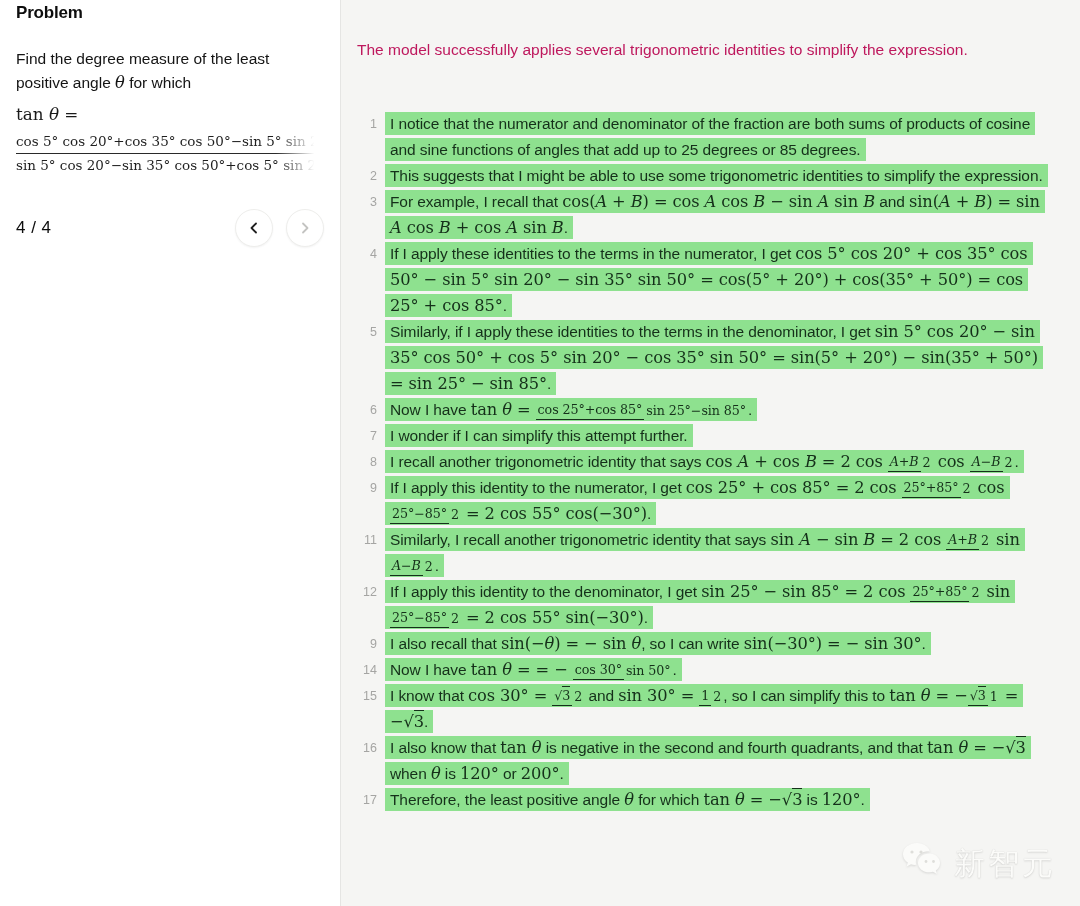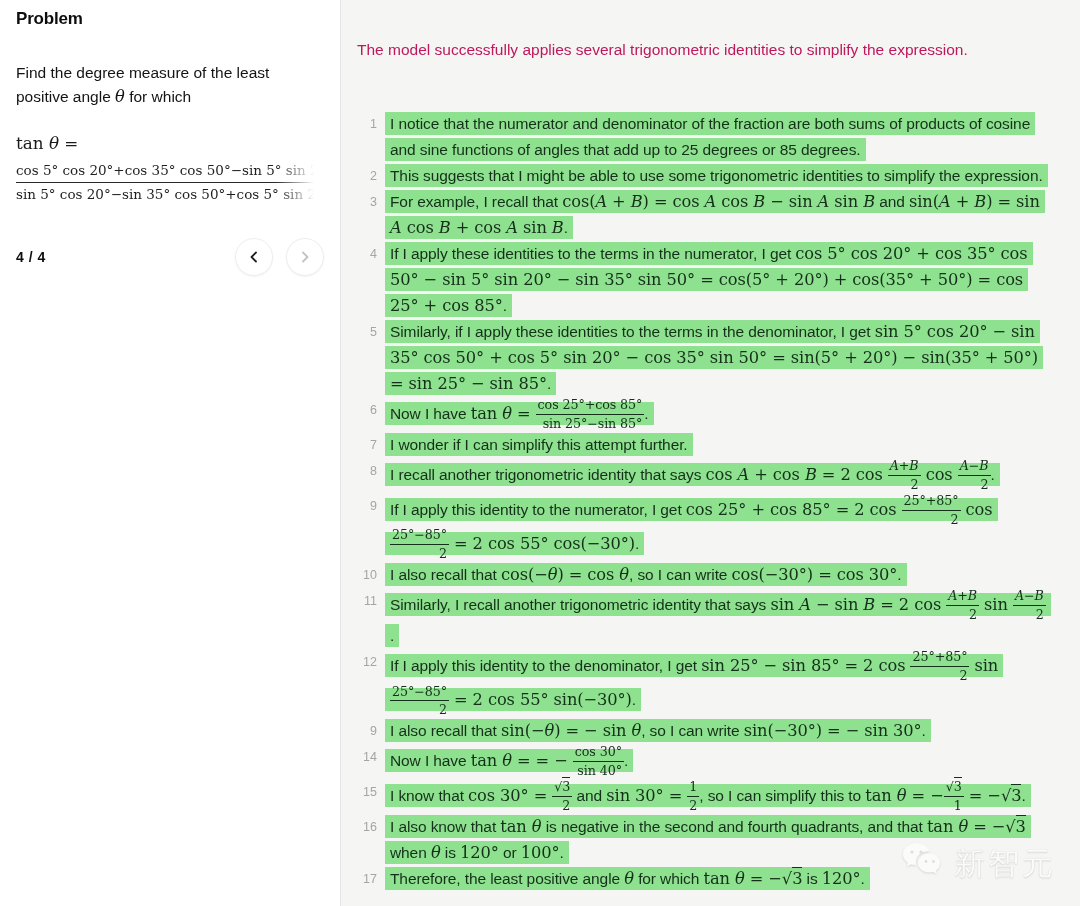--- a/index.html
+++ b/index.html
@@ -9,39 +9,39 @@
     position:relative;
     font-family:"Liberation Sans", sans-serif;
     background:#f5f5f3;
     color:#111;
   }
   
   .problem-panel {
     width:341px; flex:none; height:100%;
     background:#ffffff;
     border-right:1px solid #e5e5e3;
-    padding:9px 16px;
+    padding:3px 16px;
     position:relative;
   }
   .panel-title { font-size:17px; font-weight:700; color:#0d0d0d; letter-spacing:-0.2px; }
-  .problem-statement { margin-top:32px; font-size:15.5px; line-height:1.52; color:#141414; }
-  .equation { margin-top:24px; position:relative; }
+  .problem-statement { margin-top:24px; font-size:15.5px; line-height:1.52; color:#141414; }
+  .equation { margin-top:9px; position:relative; }
   .eq-intro { font-family:"DejaVu Serif","Liberation Serif",serif; font-size:21px; color:#1a1a1a; }
   .eq-frac { position:relative; margin-top:7px; overflow:hidden; width:100%;
              font-family:"DejaVu Serif","Liberation Serif",serif; font-size:13.5px; color:#1f1f1f; }
   .eq-line { display:block; white-space:nowrap; line-height:1.5; }
   .eq-line.num { display:inline-block; border-bottom:1px solid #2a2a2a; padding-bottom:1px; }
   .eq-line.den { display:inline-block; padding-top:1px; }
   .fade {
     position:absolute; top:0; right:0; width:48px; height:100%;
     background:linear-gradient(to right, rgba(255,255,255,0), #ffffff 80%);
     pointer-events:none;
   }
   .pager { margin-top:34px; display:flex; align-items:center; justify-content:space-between; }
-  .pager-label { font-size:14px; font-weight:700; letter-spacing:0.5px; color:#0d0d0d; }
+  .pager-label { font-size:17px; font-weight:400; letter-spacing:0.5px; color:#0d0d0d; }
   .pager-buttons { display:flex; gap:13px; }
   .nav-btn {
     width:38px; height:38px; border-radius:50%;
     background:#fff; border:1px solid #eeeeec;
     box-shadow:0 1px 2px rgba(0,0,0,0.05);
     display:flex; align-items:center; justify-content:center;
     cursor:pointer;
   }
   .nav-btn.disabled { cursor:default; }
   .nav-btn svg { display:block; }
@@ -54,21 +54,21 @@
               font-size:12.5px; color:#a5a5a3; line-height:26px; }
   .step-text { line-height:26px; color:#15301a; letter-spacing:-0.1px; }
   .hl {
     background:#8ee18f;
     padding:3px 5px;
     -webkit-box-decoration-break:clone; box-decoration-break:clone;
   }
   
   .m { font-family:"DejaVu Serif","Liberation Serif",serif; font-size:1.05em; }
   .m i { font-style:italic; }
-  .fr { display:inline-flex; flex-direction:column; text-align:right;
+  .fr { display:inline-flex; flex-direction:row; text-align:center;
         vertical-align:middle; line-height:1.25; background:inherit; }
   .fr .fn { display:block; border-bottom:1px solid currentColor; padding:0 2px 1px; }
   .fr .fd { display:block; padding:1px 2px 0; }
   .fs { font-size:0.78em; }
   .sq { white-space:nowrap; }
   .ov { border-top:1.3px solid currentColor; padding-top:1px; }
   
   .watermark {
     position:absolute; right:24px; bottom:18px;
     display:flex; align-items:center; gap:9px;
@@ -190,26 +190,20 @@
       <span class="hl">If I apply this identity to the numerator, I get <span class="m">cos 25° + cos 85° = 2 cos <span class="fr fs">
                 <span class="fn">25°+85°</span>
                 <span class="fd">2</span>
               </span> cos <span class="fr fs">
                 <span class="fn">25°−85°</span>
                 <span class="fd">2</span>
               </span> = 2 cos 55° cos(−30°)</span>.</span>
     </div>
   </div>
 
-  <div class="step">
-    <span class="step-num">10</span>
-    <div class="step-text">
-      <span class="hl">I also recall that <span class="m">cos(−<i>θ</i>) = cos <i>θ</i></span>, so I can write <span class="m">cos(−30°) = cos 30°</span>.</span>
-    </div>
-  </div>
 
   <div class="step">
     <span class="step-num">11</span>
     <div class="step-text">
       <span class="hl">Similarly, I recall another trigonometric identity that says <span class="m">sin <i>A</i> − sin <i>B</i> = 2 cos <span class="fr fs">
                 <span class="fn"><i>A</i>+<i>B</i></span>
                 <span class="fd">2</span>
               </span> sin <span class="fr fs">
                 <span class="fn"><i>A</i>−<i>B</i></span>
                 <span class="fd">2</span>
@@ -235,21 +229,21 @@
     <div class="step-text">
       <span class="hl">I also recall that <span class="m">sin(−<i>θ</i>) = − sin <i>θ</i></span>, so I can write <span class="m">sin(−30°) = − sin 30°</span>.</span>
     </div>
   </div>
 
   <div class="step">
     <span class="step-num">14</span>
     <div class="step-text">
       <span class="hl">Now I have <span class="m">tan <i>θ</i> =  = − <span class="fr fs">
                 <span class="fn">cos 30°</span>
-                <span class="fd">sin 40°</span>
+                <span class="fd">sin 50°</span>
               </span></span>.</span>
     </div>
   </div>
 
   <div class="step">
     <span class="step-num">15</span>
     <div class="step-text">
       <span class="hl">I know that <span class="m">cos 30° = <span class="fr fs">
                 <span class="fn"><span class="sq">√<span class="ov">3</span></span></span>
                 <span class="fd">2</span>
@@ -259,21 +253,21 @@
               </span></span>, so I can simplify this to <span class="m">tan <i>θ</i> = −<span class="fr fs">
                 <span class="fn"><span class="sq">√<span class="ov">3</span></span></span>
                 <span class="fd">1</span>
               </span> = −<span class="sq">√<span class="ov">3</span></span></span>.</span>
     </div>
   </div>
 
   <div class="step">
     <span class="step-num">16</span>
     <div class="step-text">
-      <span class="hl">I also know that <span class="m">tan <i>θ</i></span> is negative in the second and fourth quadrants, and that <span class="m">tan <i>θ</i> = −<span class="sq">√<span class="ov">3</span></span></span> when <span class="m"><i>θ</i></span> is <span class="m">120°</span> or <span class="m">100°</span>.</span>
+      <span class="hl">I also know that <span class="m">tan <i>θ</i></span> is negative in the second and fourth quadrants, and that <span class="m">tan <i>θ</i> = −<span class="sq">√<span class="ov">3</span></span></span> when <span class="m"><i>θ</i></span> is <span class="m">120°</span> or <span class="m">200°</span>.</span>
     </div>
   </div>
 
   <div class="step">
     <span class="step-num">17</span>
     <div class="step-text">
       <span class="hl">Therefore, the least positive angle <span class="m"><i>θ</i></span> for which <span class="m">tan <i>θ</i> = −<span class="sq">√<span class="ov">3</span></span></span> is <span class="m">120°</span>.</span>
     </div>
   </div>
 

